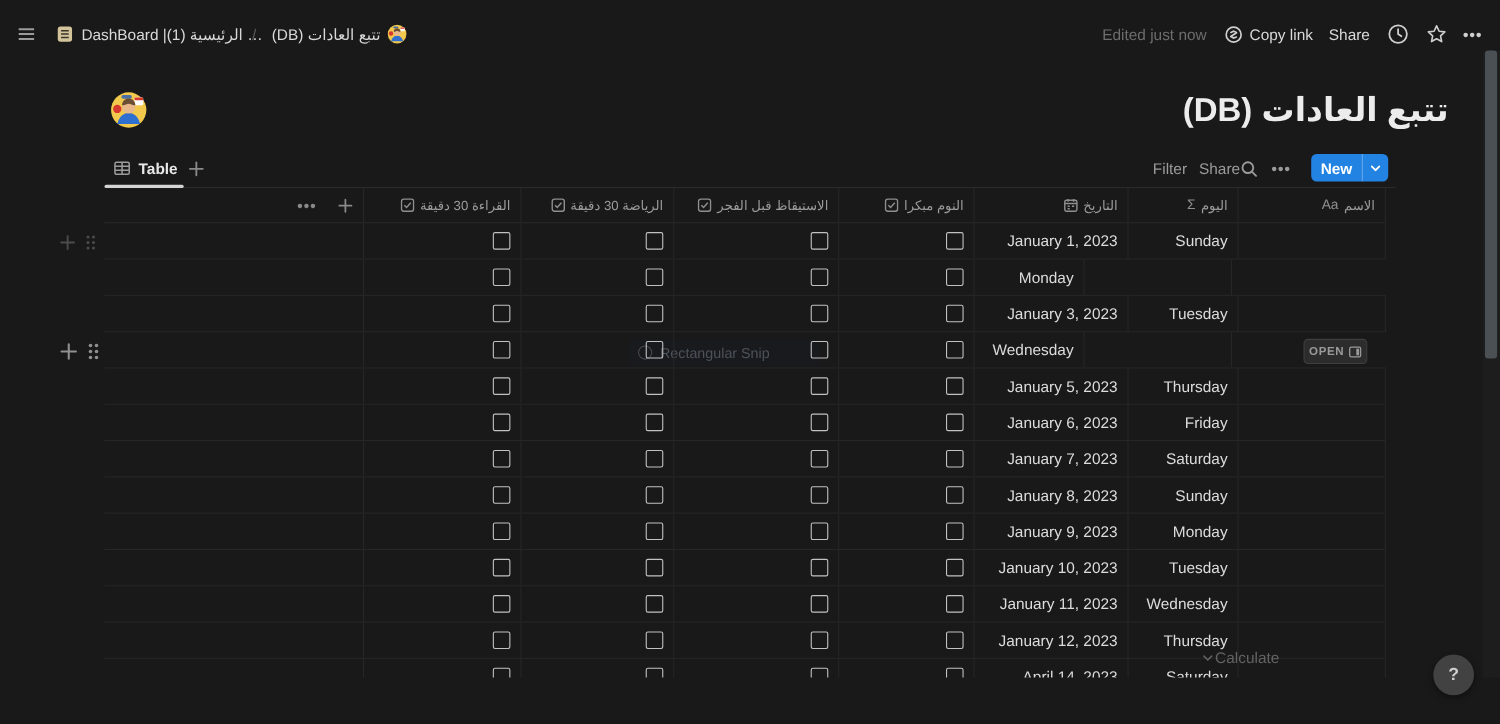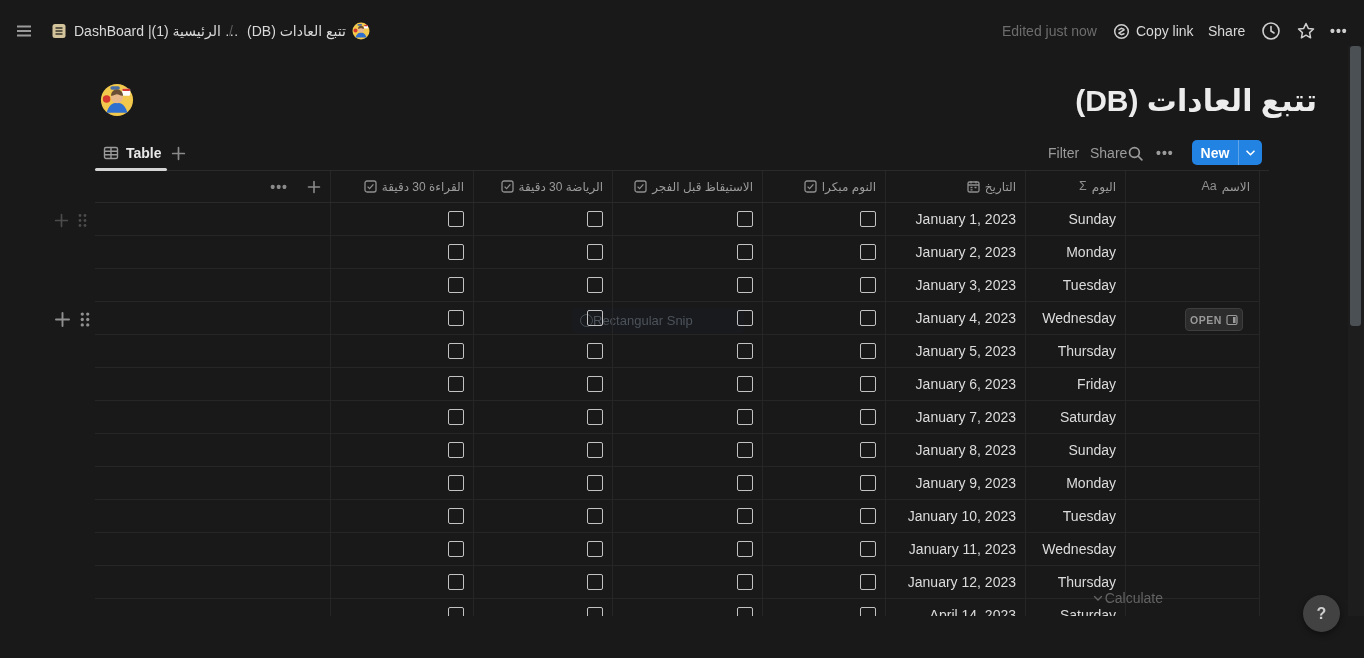--- a/index.html
+++ b/index.html
@@ -51,21 +51,21 @@
   .checkbox { width:16px; height:16px; border:1.5px solid #c2c2c2; border-radius:2px; background:transparent; flex:none; }
   .clip { height:17px; overflow:hidden; }
 
   
   .rowctl { position:absolute; left:53px; display:flex; align-items:center; gap:7px; color:#909090; z-index:3; }
   .rowctl.dim { opacity:.42; }
   .open-btn { position:absolute; left:1185px; top:308px; width:58px; height:23px; background:#2c2c2c;
               border:1px solid #3e3e3e; border-radius:4px; display:flex; align-items:center; justify-content:center;
               gap:4px; color:#9a9a9a; font-size:10.5px; font-weight:700; letter-spacing:.5px; z-index:4; }
   .snip-ghost { position:absolute; left:572px; top:308px; width:172px; height:25px; border-radius:3px;
-                background:rgba(24,27,33,.55); display:flex; align-items:center; padding-left:8px; z-index:0; }
+                background:rgba(24,27,33,.55); display:flex; align-items:center; gap:7px; padding-left:8px; z-index:0; }
   .snip-ghost .dot { width:13px; height:13px; border-radius:50%; border:1.5px solid rgba(150,160,175,.35); flex:none; }
   .snip-ghost .gtext { font-size:13px; color:rgba(128,138,152,.5); white-space:nowrap; }
   .calc { position:absolute; top:590px; right:201px; display:flex; align-items:center; gap:2px; color:#636363; z-index:2; }
   .help-btn { position:absolute; left:1303px; top:595px; width:37px; height:37px; border-radius:50%;
               background:#424242; color:#cfcfcf; display:flex; align-items:center; justify-content:center;
               font-size:16px; font-weight:700; box-shadow:0 2px 6px rgba(0,0,0,.45); z-index:5; }
   .scroll-track { position:absolute; left:1348px; top:46px; width:16px; height:570px; background:#1d1d1e; }
   .scroll-thumb { position:absolute; left:1350px; top:46px; width:11px; height:280px; background:#4b5054; border-radius:3px; z-index:6; }
 </style>
 </head>
@@ -312,23 +312,20 @@
         </div>
     <div class="col c2">
           <span class="checkbox"></span>
         </div>
     <div class="col c3">
           <span class="checkbox"></span>
         </div>
     <div class="col c4">
           <span class="checkbox"></span>
         </div>
-    <div class="col c5">
-          <span class="cellspan">January 2, 2023</span>
-        </div>
     <div class="col c6">
           <span class="cellspan">Monday</span>
         </div>
     <div class="col c7"></div>
   </div>
       <div class="trow">
     <div class="gutter"></div>
     <div class="col c1">
           <span class="checkbox"></span>
         </div>
@@ -355,23 +352,20 @@
           <span class="checkbox"></span>
         </div>
     <div class="col c2">
           <span class="checkbox"></span>
         </div>
     <div class="col c3">
           <span class="checkbox"></span>
         </div>
     <div class="col c4">
           <span class="checkbox"></span>
-        </div>
-    <div class="col c5">
-          <span class="cellspan">January 4, 2023</span>
         </div>
     <div class="col c6">
           <span class="cellspan">Wednesday</span>
         </div>
     <div class="col c7"></div>
   </div>
       <div class="trow">
     <div class="gutter"></div>
     <div class="col c1">
           <span class="checkbox"></span>

